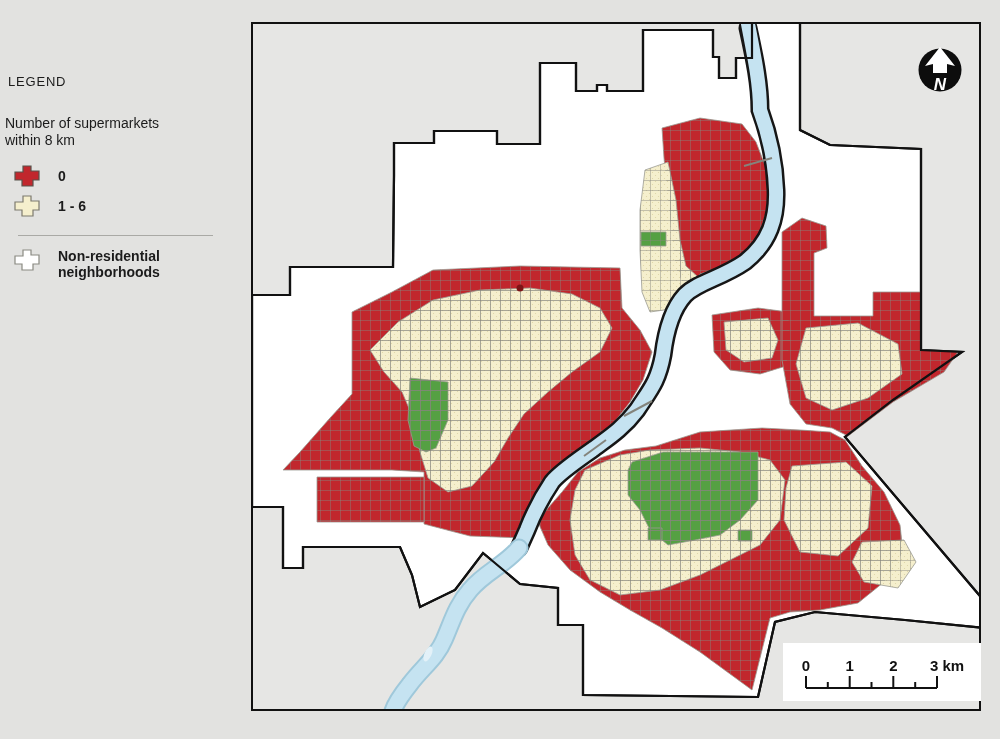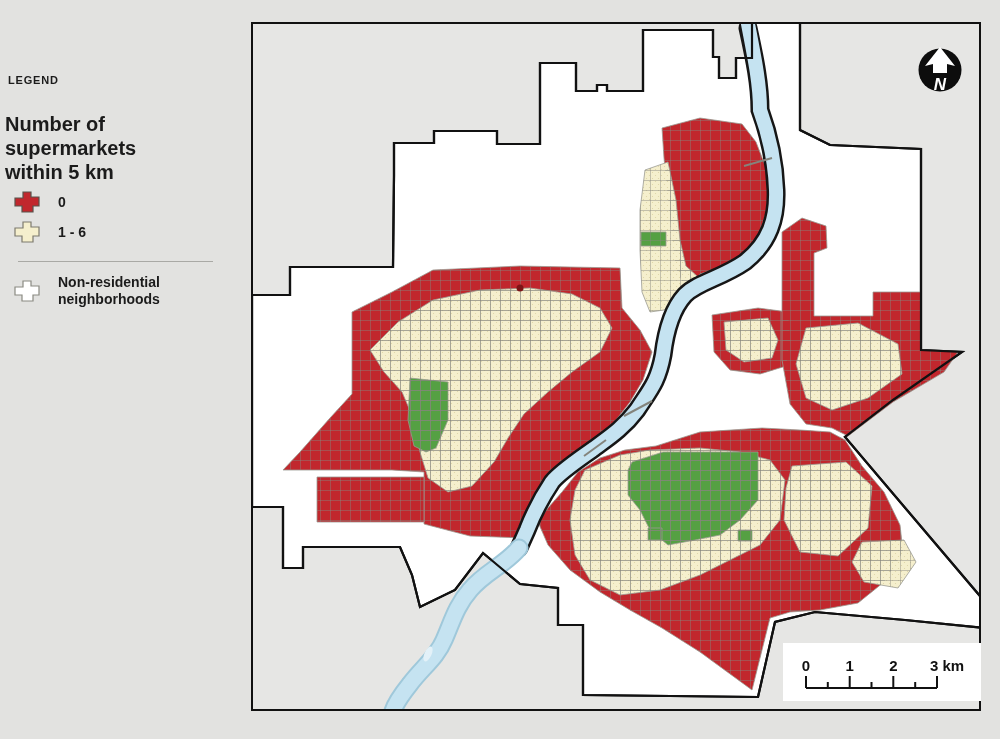--- a/index.html
+++ b/index.html
@@ -3,39 +3,39 @@
 <meta charset="utf-8">
 <style>
   html,body{margin:0;padding:0;}
   body{
     width:1000px;height:739px;position:relative;
     background:#e2e2e0;
     font-family:"Liberation Sans","DejaVu Sans",sans-serif;
     color:#1b1b1b;overflow:hidden;
   }
   .legend{position:absolute;left:0;top:60px;width:240px;}
-  .legend-title{font-size:11px;font-weight:bold;letter-spacing:.8px;margin:14px 0 26px 8px;}
-  .legend-sub{font-size:20px;font-weight:bold;line-height:1.2;margin:0 0 5px 5px;}
+  .legend-title{font-size:13px;font-weight:normal;letter-spacing:.8px;margin:14px 0 26px 8px;}
+  .legend-sub{font-size:14px;font-weight:normal;line-height:1.2;margin:0 0 14px 5px;}
   .legend-row{display:flex;align-items:center;margin:4px 0 4px 10px;height:26px;}
   .legend-row .sw{width:34px;height:24px;flex:0 0 34px;margin-right:14px;}
   .legend-row .lbl{font-size:14px;font-weight:bold;}
   .legend-divider{border:none;border-top:1px solid #a9a9a5;margin:16px 10px 12px 18px;width:195px;}
-  .legend-row.nonres{align-items:center;height:auto;}
+  .legend-row.nonres{align-items:flex-start;height:auto;}
   .legend-row.nonres .lbl{line-height:1.2;}
   .map-wrap{position:absolute;left:251px;top:22px;width:730px;height:689px;}
   svg text{font-family:"Liberation Sans","DejaVu Sans",sans-serif;}
 </style>
 </head>
 <body>
 
 <div class="legend">
   <div class="legend-title">LEGEND</div>
   <div class="legend-sub">
     <span>Number of supermarkets</span><br>
-    <span>within 5 km</span>
+    <span>within 8 km</span>
   </div>
 
   <svg width="0" height="0" style="position:absolute">
     <defs>
       <path id="swatch-shape" d="M2,8 L10,8 L10,2 L18,2 L18,7 L26,7 L26,16 L20,16 L20,22 L9,22 L9,16 L2,16 Z"></path>
     </defs>
   </svg>
 
   <div class="legend-row">
     <svg class="sw" viewBox="0 0 28 24">

